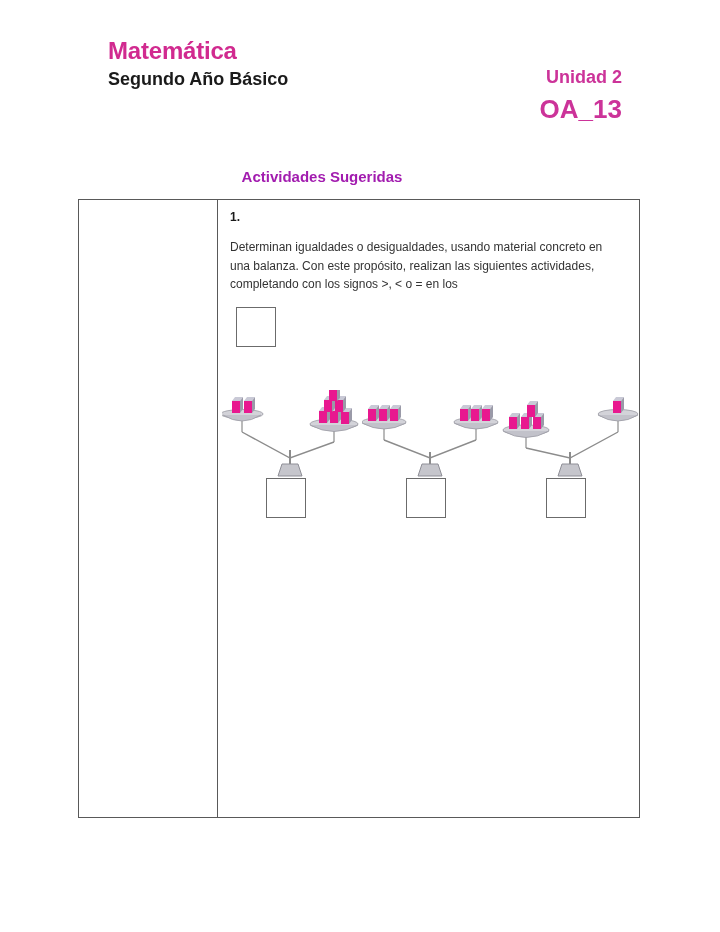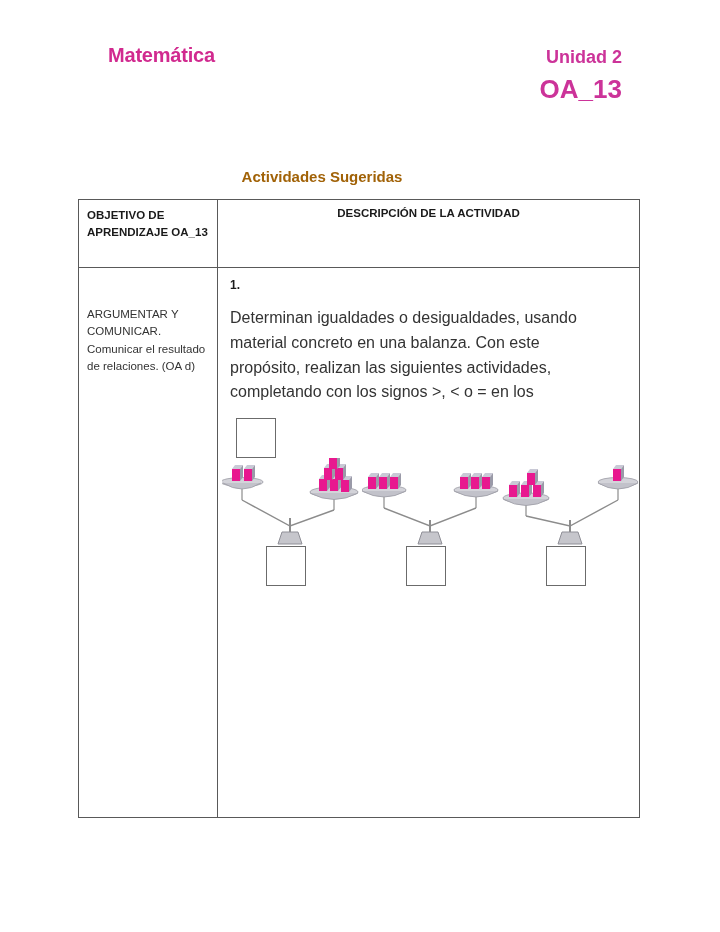--- a/index.html
+++ b/index.html
@@ -23,55 +23,54 @@
     top: 38px;
     width: 720px;
     height: 76px;
   }
   .header-left {
     position: absolute;
     left: 108px;
     top: 0;
   }
   .doc-subject {
-    font-size: 20px;
+    font-size: 24px;
     font-weight: bold;
     color: #d12a8f;
     line-height: 1.05;
     letter-spacing: -0.2px;
-    margin-top: 7px;
   }
   .doc-level {
     font-size: 18px;
     font-weight: bold;
     color: #1a1a1a;
     line-height: 1.2;
     margin-top: 6px;
   }
   .header-right {
     position: absolute;
     right: 98px;
     top: 8px;
     text-align: right;
     color: #cc3399;
     font-weight: bold;
   }
-  .doc-unit { font-size: 18px; line-height: 1.25; }
+  .doc-unit { font-size: 18px; line-height: 1.25; margin-top: 20px; }
   .doc-oa   { font-size: 26px; line-height: 1.25; margin-top: 4px; }
 
   
   .section-title {
     position: absolute;
     left: 0;
     top: 168px;
     width: 644px;
     text-align: center;
     font-size: 15px;
     font-weight: bold;
-    color: #a16207;
+    color: #a21caf;
   }
 
   
   .act-table {
     position: absolute;
     left: 78px;
     top: 199px;
     width: 562px;
     height: 619px;
     border: 1.2px solid #595959;
@@ -133,21 +132,21 @@
     padding: 10px 14px 0 12px;
     position: relative;
   }
   .act-num {
     font-size: 12px;
     font-weight: bold;
     color: #1a1a1a;
   }
   .act-intro {
     margin-top: 14px;
-    font-size: 16px;
+    font-size: 12px;
     line-height: 1.55;
     color: #333333;
     max-width: 380px;
   }
   .answer-box {
     width: 40px;
     height: 40px;
     border: 1.6px solid #6b6b6b;
     box-sizing: border-box;
     margin-top: 13px;
@@ -179,40 +178,36 @@
     height: 130px;
   }
   .balance svg { display: block; }
 </style>
 </head>
 <body>
 
 <div class="header">
   <div class="header-left">
     <div class="doc-subject">Matemática</div>
+    <div class="doc-level">Segundo Año Básico</div>
   </div>
   <div class="header-right">
     <div class="doc-unit">Unidad 2</div>
     <div class="doc-oa">OA_13</div>
   </div>
 </div>
 
 <div class="section-title">Actividades Sugeridas</div>
 
 <div class="act-table">
 
-  <div class="table-head">
-    <div class="th-left">OBJETIVO DE APRENDIZAJE OA_13</div>
-    <div class="th-right">DESCRIPCIÓN DE LA ACTIVIDAD</div>
-  </div>
 
   <div class="table-body">
 
     <div class="td-left">
-      <div class="obj-skill">ARGUMENTAR Y COMUNICAR. Comunicar el resultado de relaciones. (OA d)</div>
     </div>
 
     <div class="td-right">
       <div class="act-num">1.</div>
       <div class="act-intro">Determinan igualdades o desigualdades, usando material concreto en una balanza. Con este propósito, realizan las siguientes actividades, completando con los signos &gt;, &lt; o = en los</div>
 
       <div class="answer-box"></div>
 
       <div class="balances">
 

